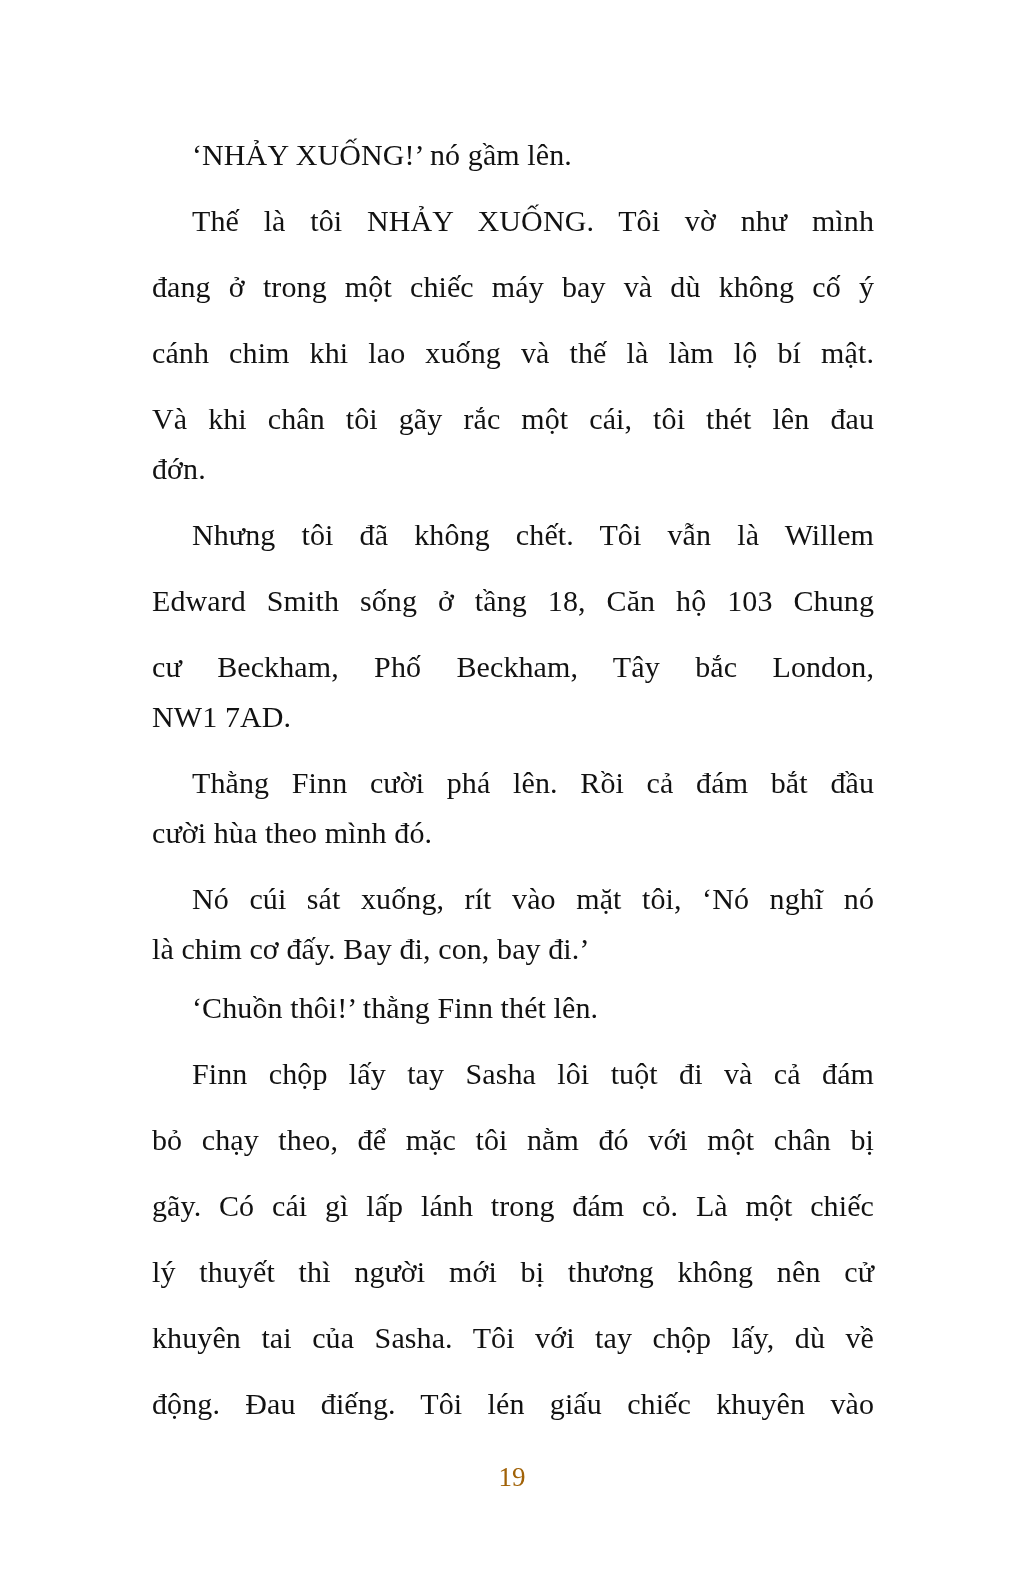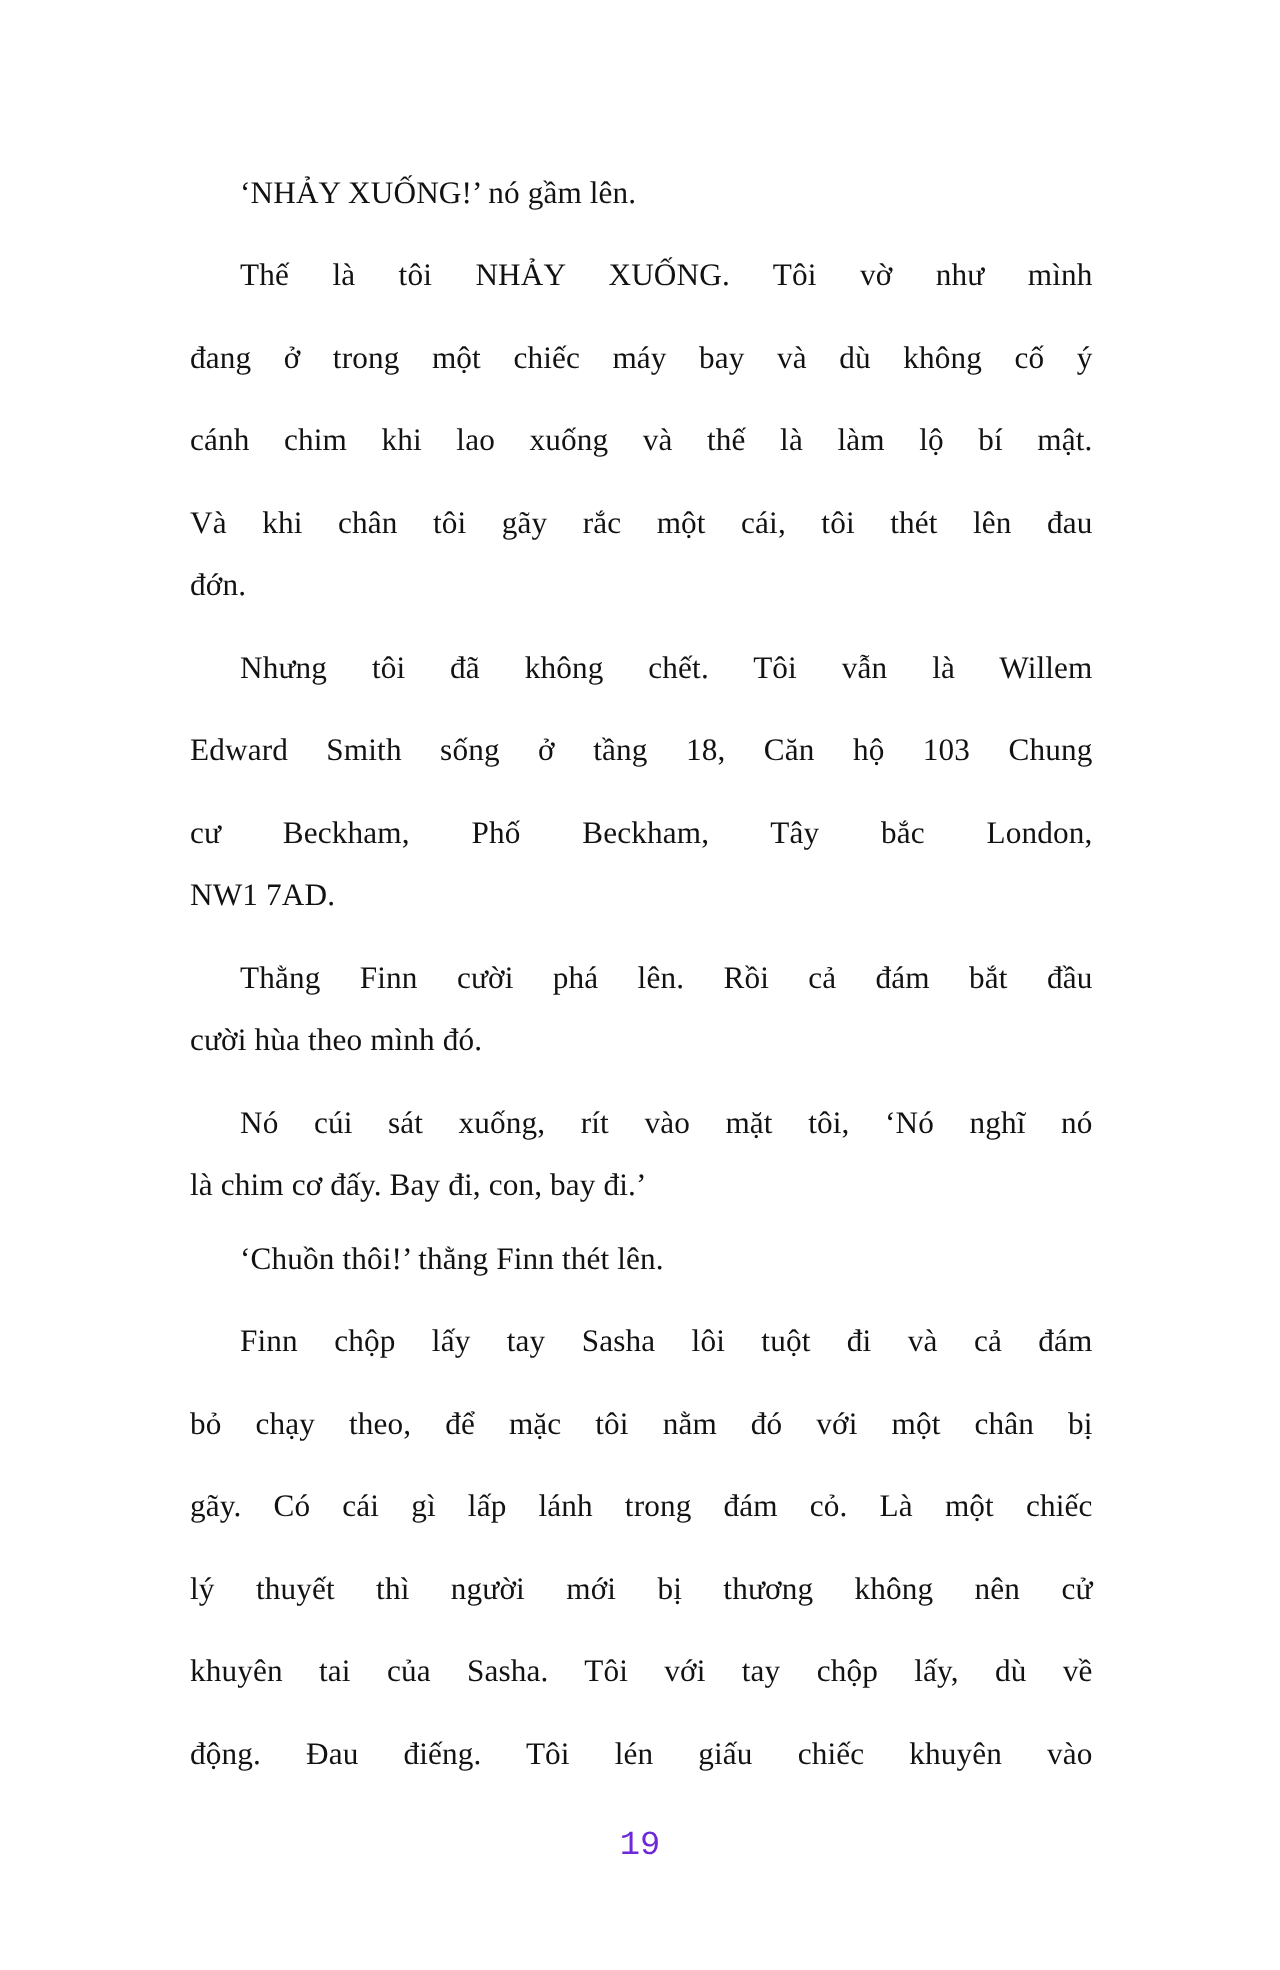--- a/index.html
+++ b/index.html
@@ -27,40 +27,40 @@
     margin: 0;
     padding: 0;
   }
   .paragraph + .paragraph {
     margin-top: 9px;
   }
   .line {
     display: block;
     height: 50px;
     line-height: 50px;
-    font-size: 25px;
+    font-size: 30px;
     letter-spacing: 0.1px;
   }
   .line.justify {
     text-align: justify;
     text-align-last: justify;
     margin-top: 16px;
   }
   .line.indent {
     text-indent: 40px;
   }
   .page-number {
     position: absolute;
     top: 1462px;
     left: 0;
     width: 1024px;
     text-align: center;
-    font-family: Liberation Mono, monospace;
+    font-family: Liberation Serif, serif;
     font-size: 27px;
-    color: #6d28d9;
+    color: #a16207;
   }
 </style>
 </head>
 <body>
 
 <div class="page">
   <main class="text-block" id="text-block">
       <p class="paragraph">
         <span class="line indent">‘NHẢY XUỐNG!’ nó gầm lên.</span>
       </p>

